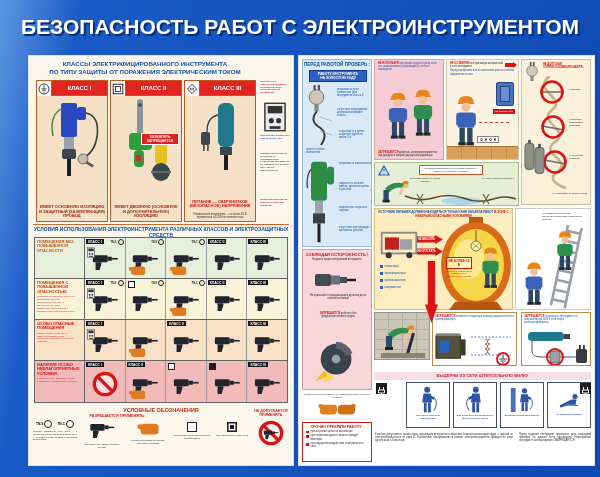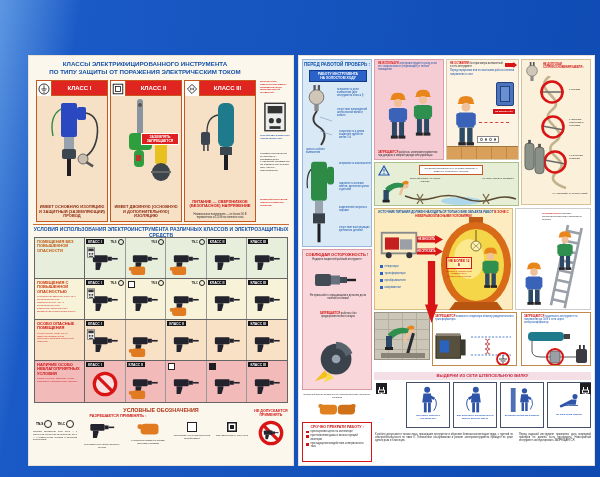--- a/index.html
+++ b/index.html
@@ -176,20 +176,21 @@
     </symbol>
     <symbol id="sym-plugface" viewBox="0 0 22 30">
       <rect x="7.5" y="0" width="2.6" height="7" fill="#555"></rect>
       <rect x="12.5" y="0" width="2.6" height="7" fill="#555"></rect>
       <circle cx="11" cy="14" r="8.5" fill="#cfc6b8" stroke="#6a6a6a" stroke-width="1"></circle>
       <rect x="8.5" y="22" width="5" height="8" fill="#8a8a8a"></rect>
     </symbol>
   </defs>
 </svg>
 
+<div class="title">БЕЗОПАСНОСТЬ РАБОТ С ЭЛЕКТРОИНСТРУМЕНТОМ</div>
 
 <section class="panel left">
   <div class="a c b" style="left:5px;top:4px;width:222px">
     <div class="t6 blue">КЛАССЫ ЭЛЕКТРИФИЦИРОВАННОГО ИНСТРУМЕНТА</div>
     <div class="t6 blue">ПО ТИПУ ЗАЩИТЫ ОТ ПОРАЖЕНИЯ ЭЛЕКТРИЧЕСКИМ ТОКОМ</div>
   </div>
 
   <div class="ccard" style="left:7px">
     <div class="chead">
       <span class="csym">

